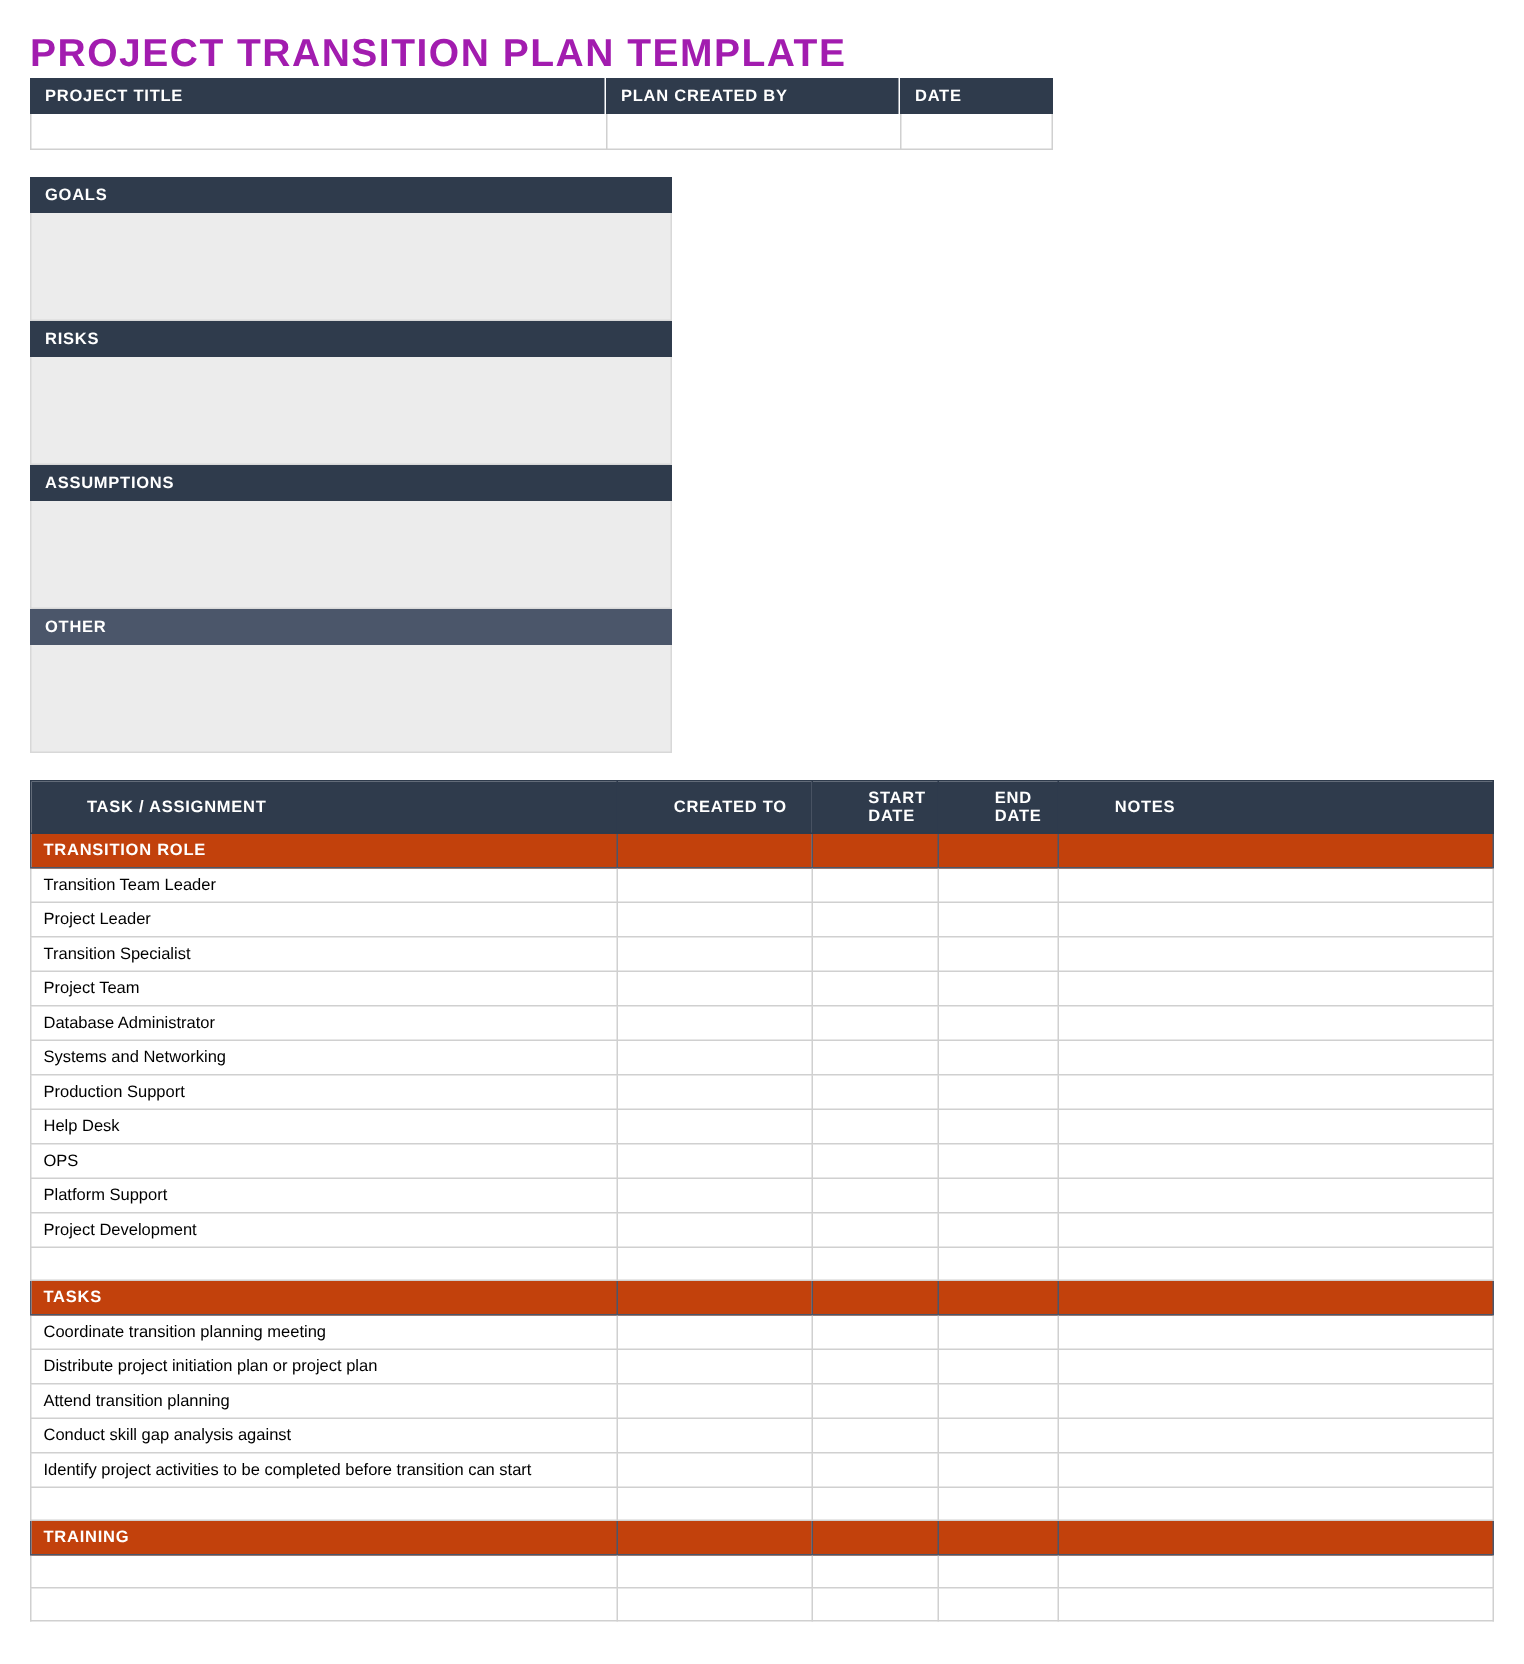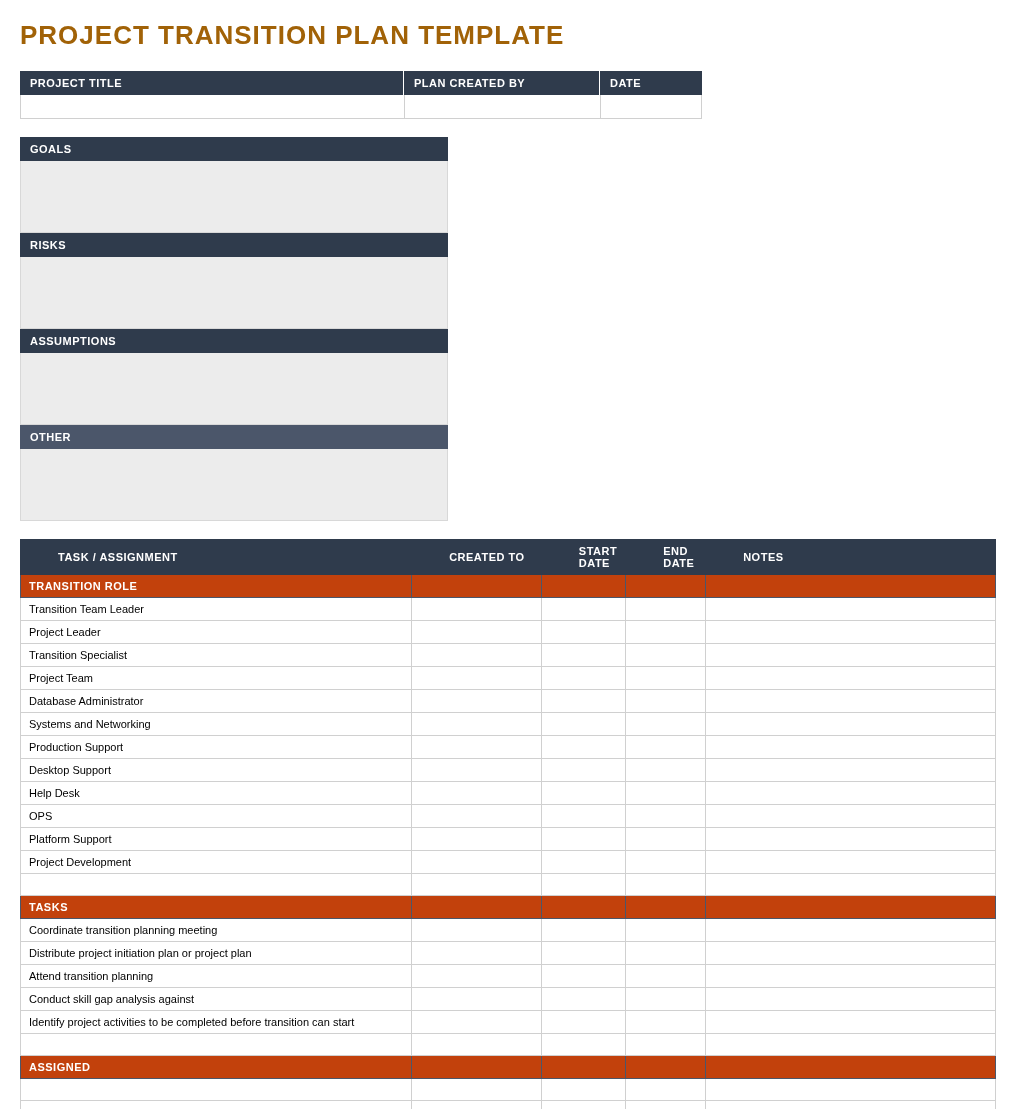--- a/index.html
+++ b/index.html
@@ -6,23 +6,23 @@
   body {
     margin: 0;
     padding: 20px;
     background: #ffffff;
     font-family: "Century Gothic", "Avenir", Arial, sans-serif;
     width: 1016px;
   }
   .page-title {
     font-size: 26px;
     font-weight: bold;
-    color: #a16207;
+    color: #a21caf;
     letter-spacing: 1px;
-    margin: 0 0 20px 0;
+    margin: 0 0 1px 0;
   }
   .hdr-row {
     display: flex;
     width: 692px;
   }
   .hdr-cell {
     background: #2f3b4c;
     color: #ffffff;
     font-weight: bold;
     font-size: 11px;
@@ -192,27 +192,20 @@
         <td></td>
       </tr>
       <tr>
         <td>Production Support</td>
         <td></td>
         <td></td>
         <td></td>
         <td></td>
       </tr>
       <tr>
-        <td>Desktop Support</td>
-        <td></td>
-        <td></td>
-        <td></td>
-        <td></td>
-      </tr>
-      <tr>
         <td>Help Desk</td>
         <td></td>
         <td></td>
         <td></td>
         <td></td>
       </tr>
       <tr>
         <td>OPS</td>
         <td></td>
         <td></td>
@@ -283,21 +276,21 @@
         <td></td>
       </tr>
       <tr>
         <td></td>
         <td></td>
         <td></td>
         <td></td>
         <td></td>
       </tr>
       <tr class="subhead">
-        <td>ASSIGNED</td>
+        <td>TRAINING</td>
         <td></td>
         <td></td>
         <td></td>
         <td></td>
       </tr>
       <tr>
         <td></td>
         <td></td>
         <td></td>
         <td></td>

